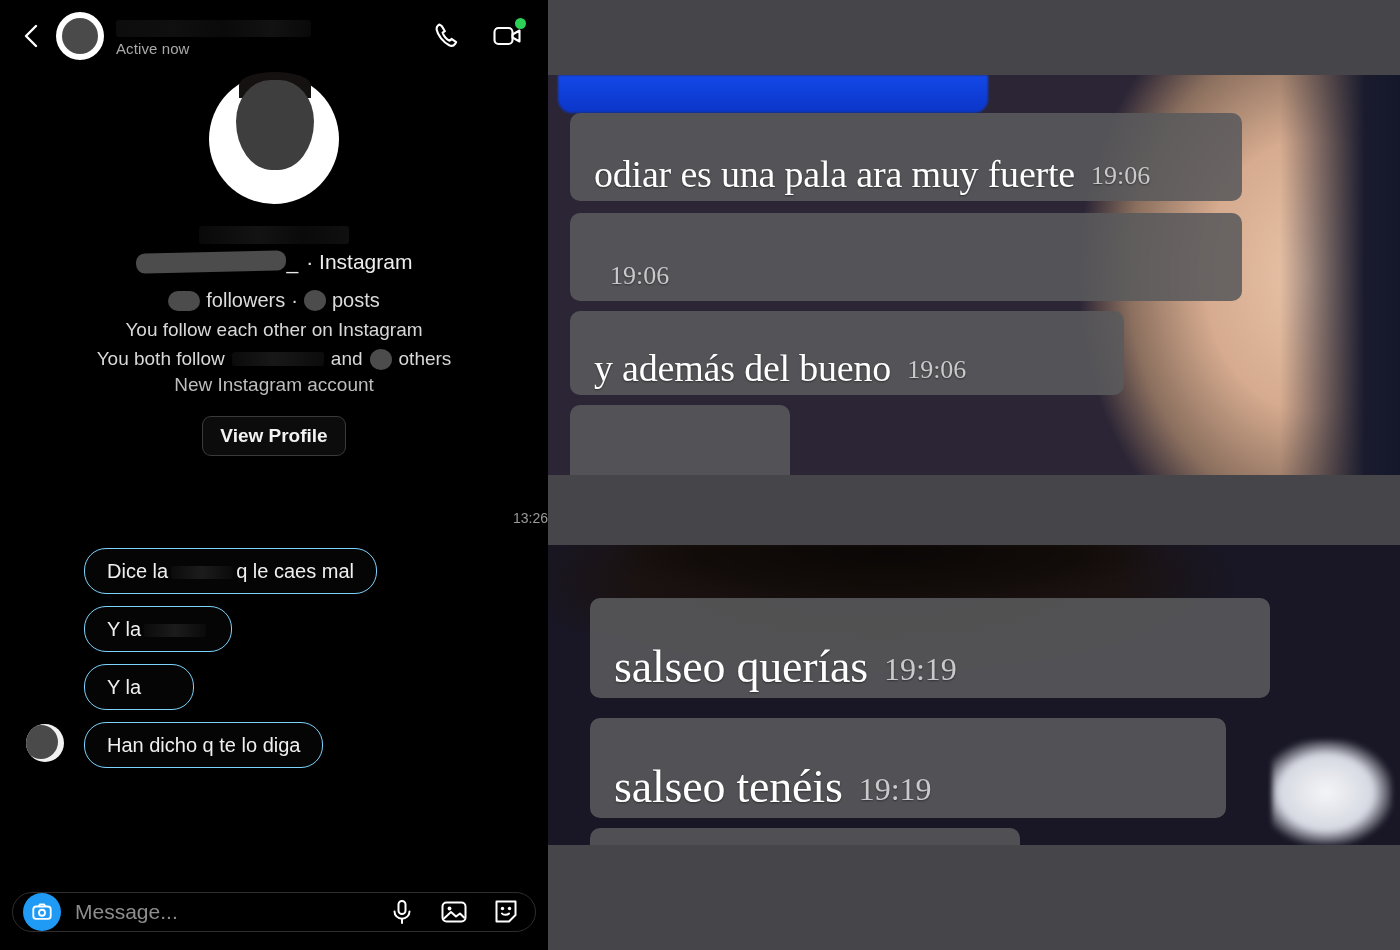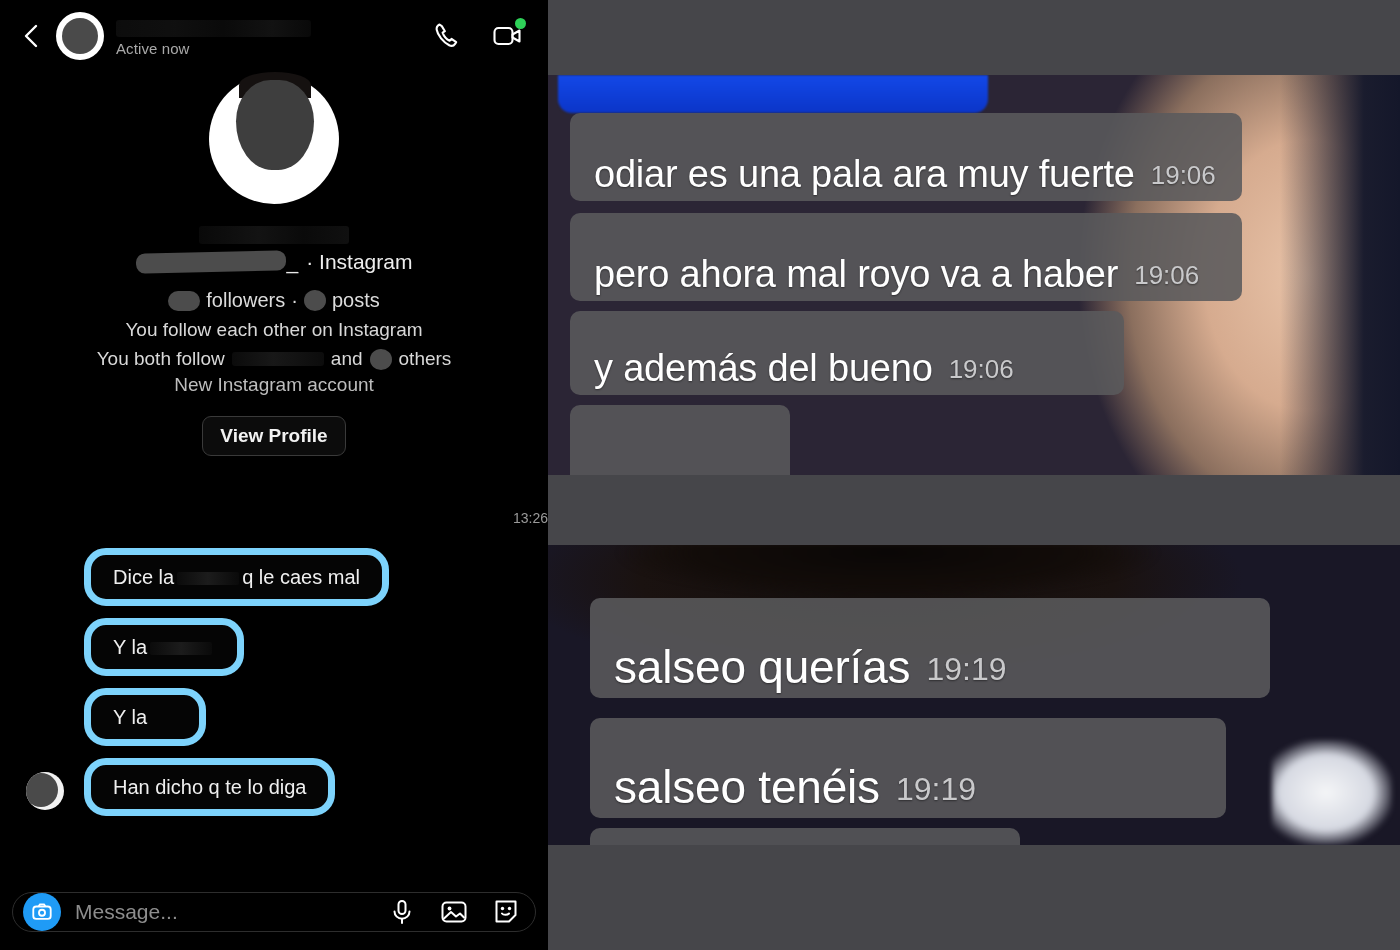--- a/index.html
+++ b/index.html
@@ -100,21 +100,21 @@
     margin-top: 20px; padding: 8px 17px; border-radius: 9px;
     border: 1px solid #3a3a3a; background: #0c0c0c;
     color: #f2f2f2; font-size: 19px; font-weight: bold; cursor: pointer;
   }
 
   
   .msg-area { position:absolute; left:0; top:510px; width:548px; }
   .time-sep { text-align:right; font-size:14px; color:#9a9a9a; margin-bottom: 22px;}
   .msg-row { display:flex; align-items:center; padding-left: 84px; margin-bottom: 12px; position: relative;}
   .bubble {
-    border: 7px solid #7dd3fc; background: #050505;
+    border: 1px solid #7dd3fc; background: #050505;
     border-radius: 22px; padding: 11px 22px;
     color: #efefef; font-size: 20px; line-height: 1.1; white-space: nowrap;
   }
   .bubble .redact {
     display:inline-block; width: 48px; height: 13px; vertical-align: middle;
     background: linear-gradient(90deg,#0b0b0b,#1c1c1c 50%,#0a0a0a);
     border-radius:2px; margin: 0 3px;
   }
   .bubble .redact.w2 { width: 62px; }
   .row-avatar {
@@ -146,21 +146,21 @@
   .composer-input::placeholder { color: #8d8d8d; }
   .composer-icons { display:flex; align-items:center; gap: 22px; margin-left: 10px; }
   .composer-icons > span { width: 30px; height: 30px; display:block; }
 
   
   .right-panel {
     position:absolute; left: 548px; top:0; width: 852px; height: 950px;
     background: #46464a; overflow:hidden;
   }
   .shot {
-    position:absolute; left:0; width: 852px; overflow:hidden;
+    position:absolute; left:0; width: 852px; overflow:hidden;font-family:Liberation Serif, serif;
   }
   .shot-top { top: 75px; height: 400px; }
   .shot-bottom { top: 545px; height: 300px; }
 
   
   .photo-bg { position:absolute; inset:0; }
   .photo-top-bg {
     background:
       radial-gradient(ellipse 230px 300px at 760px 200px, #e8c3a8 0%, #d6ab8f 45%, #8b6f5e 78%, #2b2535 100%),
       radial-gradient(ellipse 170px 210px at 690px 90px,  #f0d2b8 0%, #d9b194 55%, rgba(60,50,60,0) 80%),
@@ -344,21 +344,20 @@
     <div class="shot shot-top">
       <div class="photo-bg photo-top-bg"></div>
       <div class="blue-bar"></div>
 
       <div class="gbubble" style="left:22px; top:38px; width:672px; height:88px;">
         <span class="gtext">odiar es una pala ara muy fuerte</span>
         <span class="gtime">19:06</span>
       </div>
 
       <div class="gbubble" style="left:22px; top:138px; width:672px; height:88px;">
-        <span class="gtext">pero ahora mal royo va a haber</span>
         <span class="gtime">19:06</span>
       </div>
 
       <div class="gbubble" style="left:22px; top:236px; width:554px; height:84px;">
         <span class="gtext">y además del bueno</span>
         <span class="gtime">19:06</span>
       </div>
 
       <div class="partial-bubble" style="left:22px; top:330px; width:220px; height:80px;"></div>
     </div>

